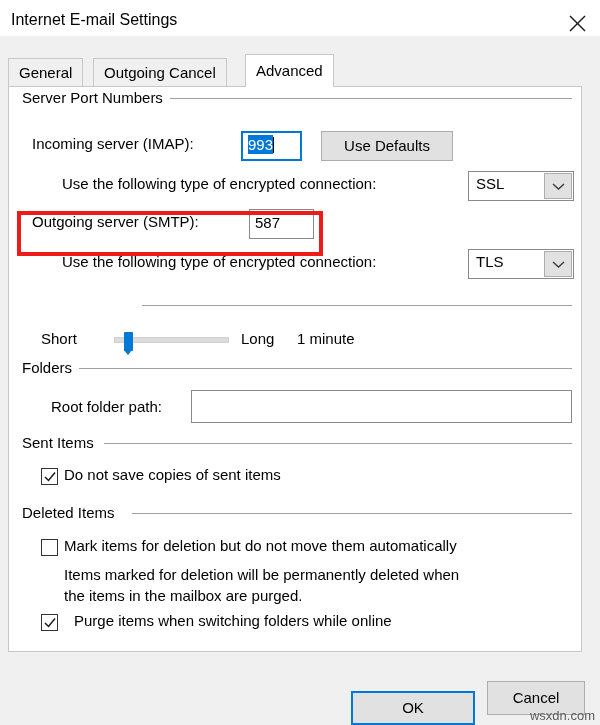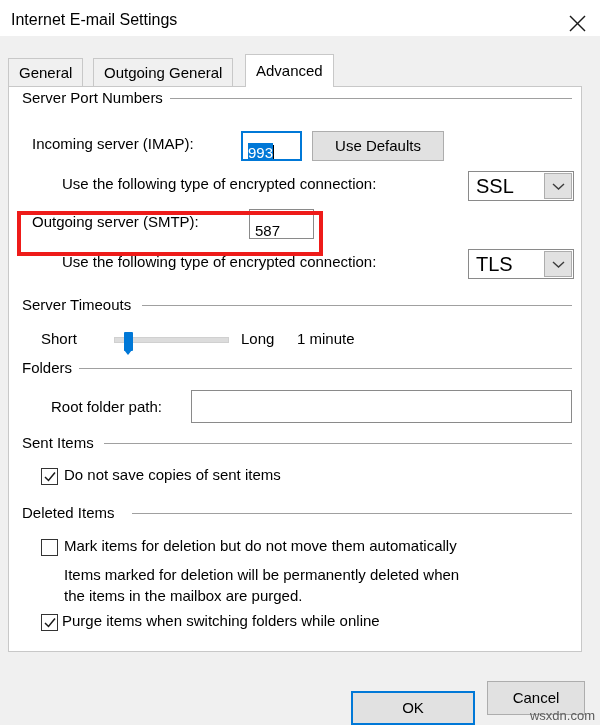--- a/index.html
+++ b/index.html
@@ -123,21 +123,21 @@
 
   
   .textbox {
     position: absolute;
     box-sizing: border-box;
     border: 1px solid #8a8a8a;
     background: #ffffff;
     font-family: "Liberation Sans", sans-serif;
     font-size: 15px;
     color: #000;
-    padding: 8px 5px;
+    padding: 0 5px;
     line-height: 26px;
     white-space: nowrap;
     overflow: hidden;
   }
   .textbox.focused {
     border: 2px solid #0078d7;
     line-height: 24px;
   }
   .sel {
     background: #0078d7;
@@ -177,21 +177,21 @@
     box-sizing: border-box;
     border: 1px solid #8a8a8a;
     background: #ffffff;
     height: 30px;
     cursor: default;
   }
   .combo-text {
     position: absolute;
     left: 7px;
     top: 3px;
-    font-size: 20px;
+    font-size: 15px;
     color: #000;
     white-space: nowrap;
   }
   .combo-arrow {
     position: absolute;
     right: 1px;
     top: 1px;
     width: 28px;
     height: 26px;
     background: #e1e1e1;
@@ -276,36 +276,36 @@
       <svg width="17" height="17" viewBox="0 0 17 17">
         <line x1="1" y1="1" x2="16" y2="16" stroke="#1a1a1a" stroke-width="1.4"></line>
         <line x1="16" y1="1" x2="1" y2="16" stroke="#1a1a1a" stroke-width="1.4"></line>
       </svg>
     </span>
   </div>
 </div>
 
 <div class="tabstrip">
   <div class="tab" id="tab-general">General</div>
-  <div class="tab" id="tab-outgoing">Outgoing General</div>
+  <div class="tab" id="tab-outgoing">Outgoing Cancel</div>
   <div class="tab active" id="tab-advanced">Advanced</div>
 </div>
 
 <div class="tabpage">
 
   <div class="group-label" style="left:13px; top:2px;">Server Port Numbers</div>
   <div class="group-rule" style="left:160px; top:11px; width:403px;"></div>
 
   <div class="lbl" style="left:23px; top:48px;">Incoming server (IMAP):</div>
 
   <div class="textbox focused" style="left:232px; top:44px; width:61px; height:30px;">
     <span class="sel">993</span><span class="caret"></span>
   </div>
 
-  <div class="btn" style="left:303px; top:44px; width:132px; height:30px; line-height:28px;">Use Defaults</div>
+  <div class="btn" style="left:312px; top:44px; width:132px; height:30px; line-height:28px;">Use Defaults</div>
 
   <div class="lbl" style="left:53px; top:88px;">Use the following type of encrypted connection:</div>
 
   <div class="combo" style="left:459px; top:84px; width:106px;">
     <span class="combo-text">SSL</span>
     <span class="combo-arrow">
       <svg width="13" height="9" viewBox="0 0 13 9">
         <polyline points="1,2 6.5,7 12,2" fill="none" stroke="#3c3c3c" stroke-width="1.4"></polyline>
       </svg>
     </span>
@@ -321,21 +321,20 @@
 
   <div class="combo" style="left:459px; top:162px; width:106px;">
     <span class="combo-text">TLS</span>
     <span class="combo-arrow">
       <svg width="13" height="9" viewBox="0 0 13 9">
         <polyline points="1,2 6.5,7 12,2" fill="none" stroke="#3c3c3c" stroke-width="1.4"></polyline>
       </svg>
     </span>
   </div>
 
-  <div class="group-label" style="left:13px; top:209px;">Server Timeouts</div>
   <div class="group-rule" style="left:133px; top:218px; width:430px;"></div>
 
   <div class="lbl" style="left:32px; top:243px;">Short</div>
 
   <div class="slider-track" style="left:105px; top:250px; width:115px;">
     <div class="slider-thumb" style="left:9px; top:-6px;"></div>
   </div>
 
   <div class="lbl" style="left:232px; top:243px;">Long</div>
   <div class="lbl" style="left:288px; top:243px;">1 minute</div>
@@ -368,21 +367,21 @@
   <div class="lbl" style="left:55px; top:479px;">Items marked for deletion will be permanently deleted when</div>
   <div class="lbl" style="left:55px; top:500px;">the items in the mailbox are purged.</div>
 
   <div class="checkbox" style="left:32px; top:527px;">
     <span>
       <svg width="14" height="14" viewBox="0 0 14 14">
         <polyline points="2,7 5.5,10.5 12,2.5" fill="none" stroke="#1a1a1a" stroke-width="1.5"></polyline>
       </svg>
     </span>
   </div>
-  <div class="lbl" style="left:53px; top:525px;">Purge items when switching folders while online</div>
+  <div class="lbl" style="left:65px; top:525px;">Purge items when switching folders while online</div>
 
 </div>
 
 <div class="annot-box" style="left:17px; top:211px; width:306px; height:45px;"></div>
 
 <div class="btn default" style="left:351px; top:681px; width:124px; height:34px; line-height:30px;">OK</div>
 <div class="btn" style="left:487px; top:681px; width:98px; height:34px; line-height:32px;">Cancel</div>
 
 <div class="watermark">wsxdn.com</div>
 

